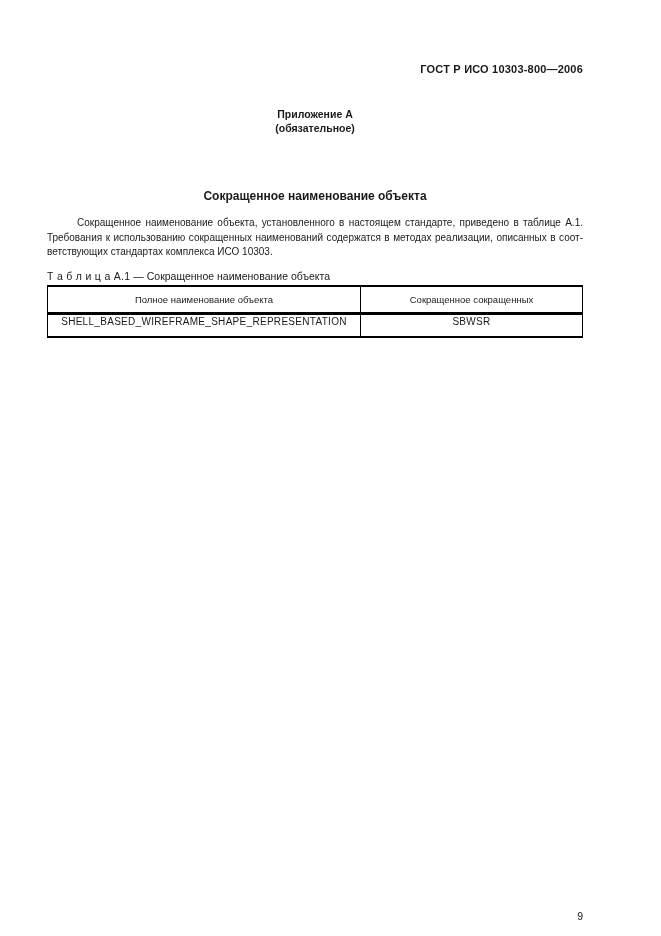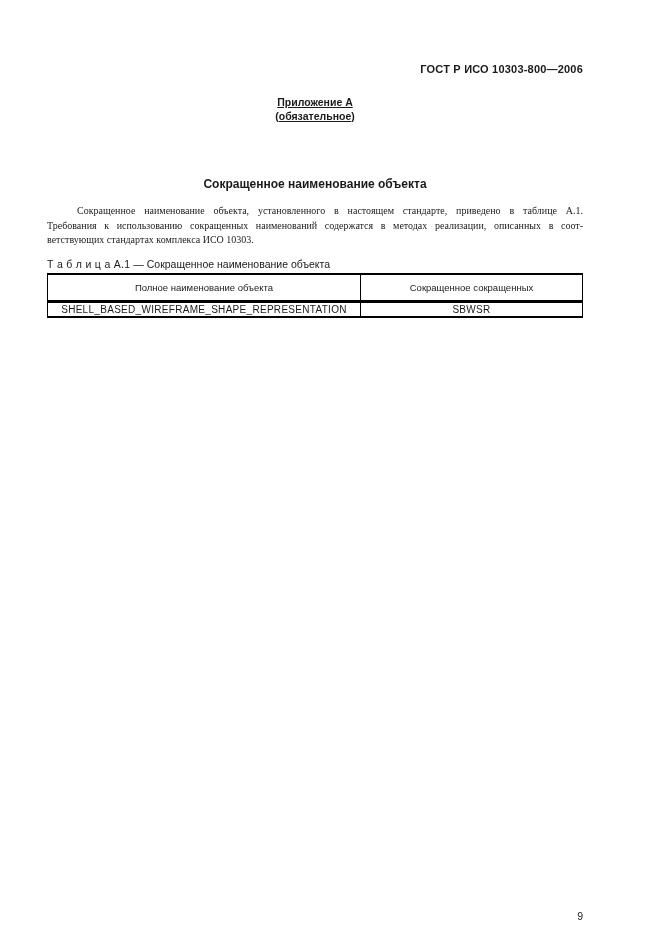--- a/index.html
+++ b/index.html
@@ -24,45 +24,43 @@
   }
   .doc-code {
     margin-top: 63px;
     text-align: right;
     font-size: 11px;
     line-height: 13px;
     font-weight: bold;
     letter-spacing: 0.2px;
   }
   .appendix {
-    margin-top: 20px;
+    margin-top: 32px;
     text-align: center;
     font-size: 10.5px;
     line-height: 13.5px;
     font-weight: bold;
-    text-decoration: underline;
   }
   .section-title {
     margin-top: 54px;
     text-align: center;
     font-size: 12px;
     line-height: 14px;
     font-weight: bold;
   }
   .paragraph {
     margin-top: 13px;
     font-size: 10px;
     line-height: 14.7px;
   }
   .para-line {
     text-align: justify;
     text-align-last: justify;
     white-space: nowrap;
     overflow: hidden;
-    font-family: Liberation Serif, serif;
   }
   .para-line.first {
     text-indent: 30px;
   }
   .para-line.last {
     text-align: right;
     text-align-last: left;
   }
   .table-caption {
     margin-top: 10px;
@@ -91,21 +89,21 @@
     vertical-align: middle;
     padding: 0;
   }
   table.a1 td {
     border: 1px solid #000;
     border-bottom: 2px solid #000;
     font-size: 10px;
     height: 12px;
     text-align: center;
     vertical-align: middle;
-    padding: 0 0 1px 0;
+    padding: 0 0 9px 0;
     letter-spacing: 0.3px;
   }
   .page-number {
     position: absolute;
     top: 847px;
     right: 78px;
     font-size: 10.5px;
     line-height: 12px;
   }
 </style>

